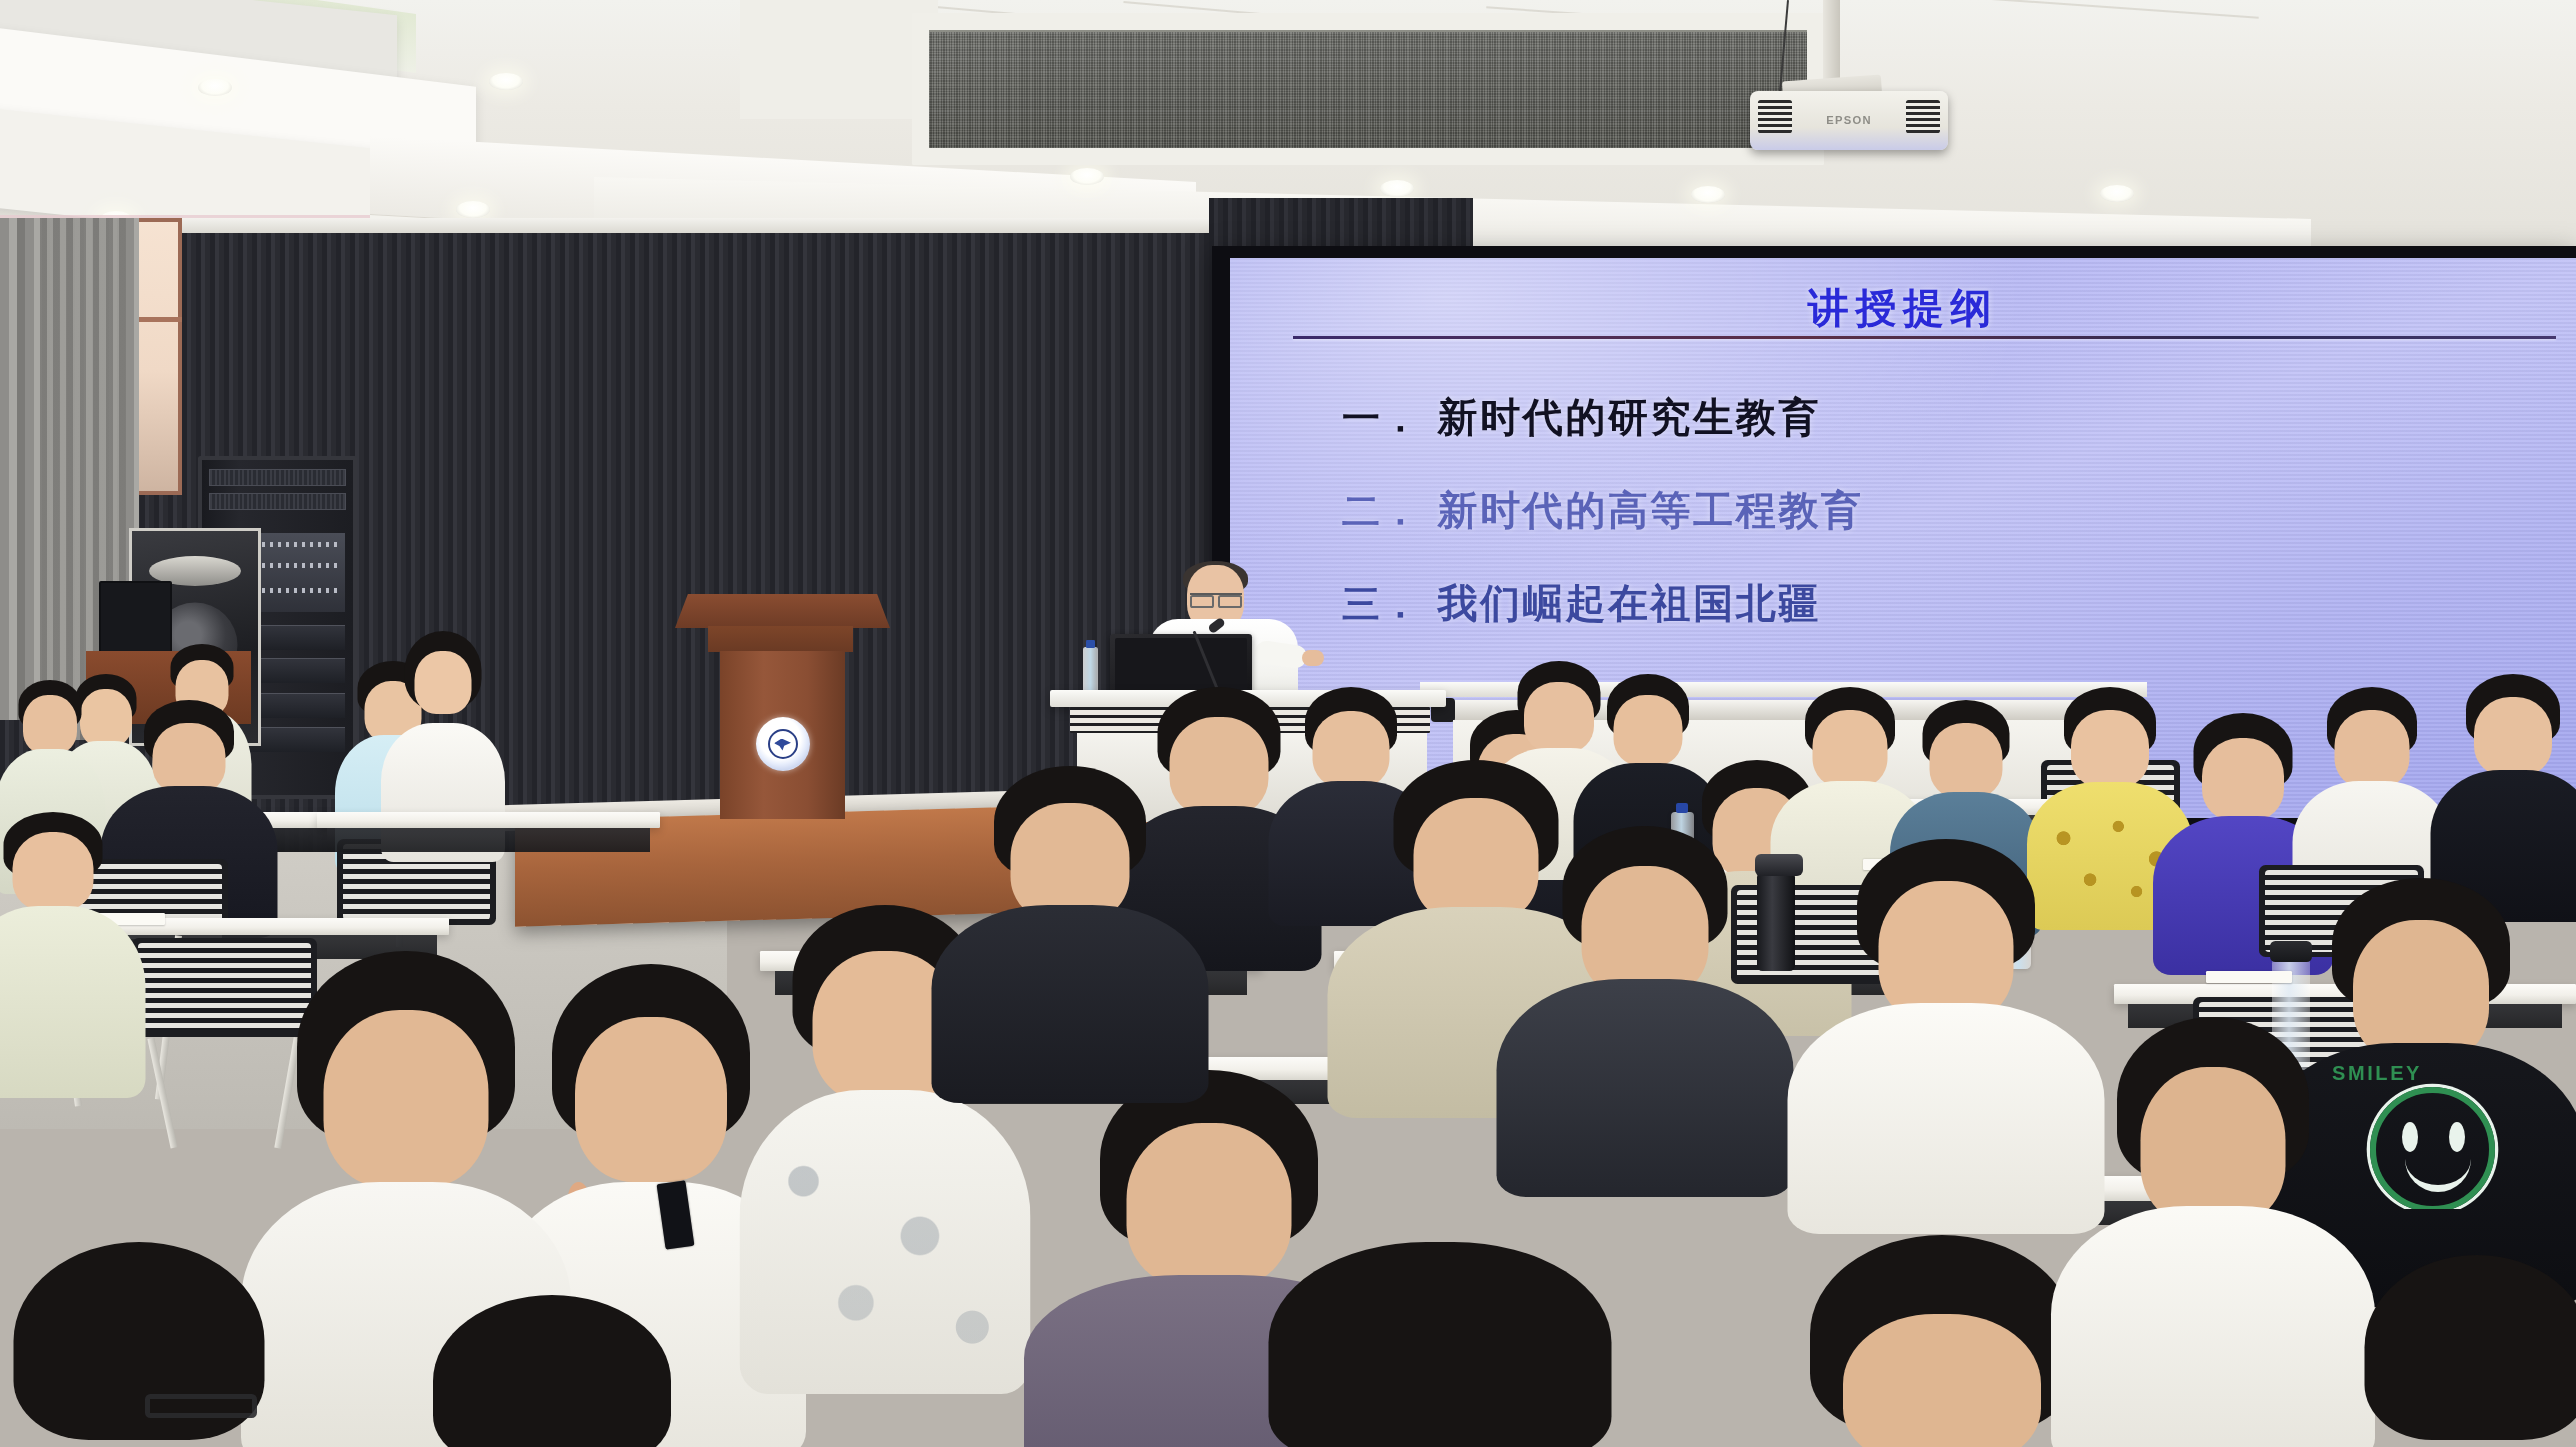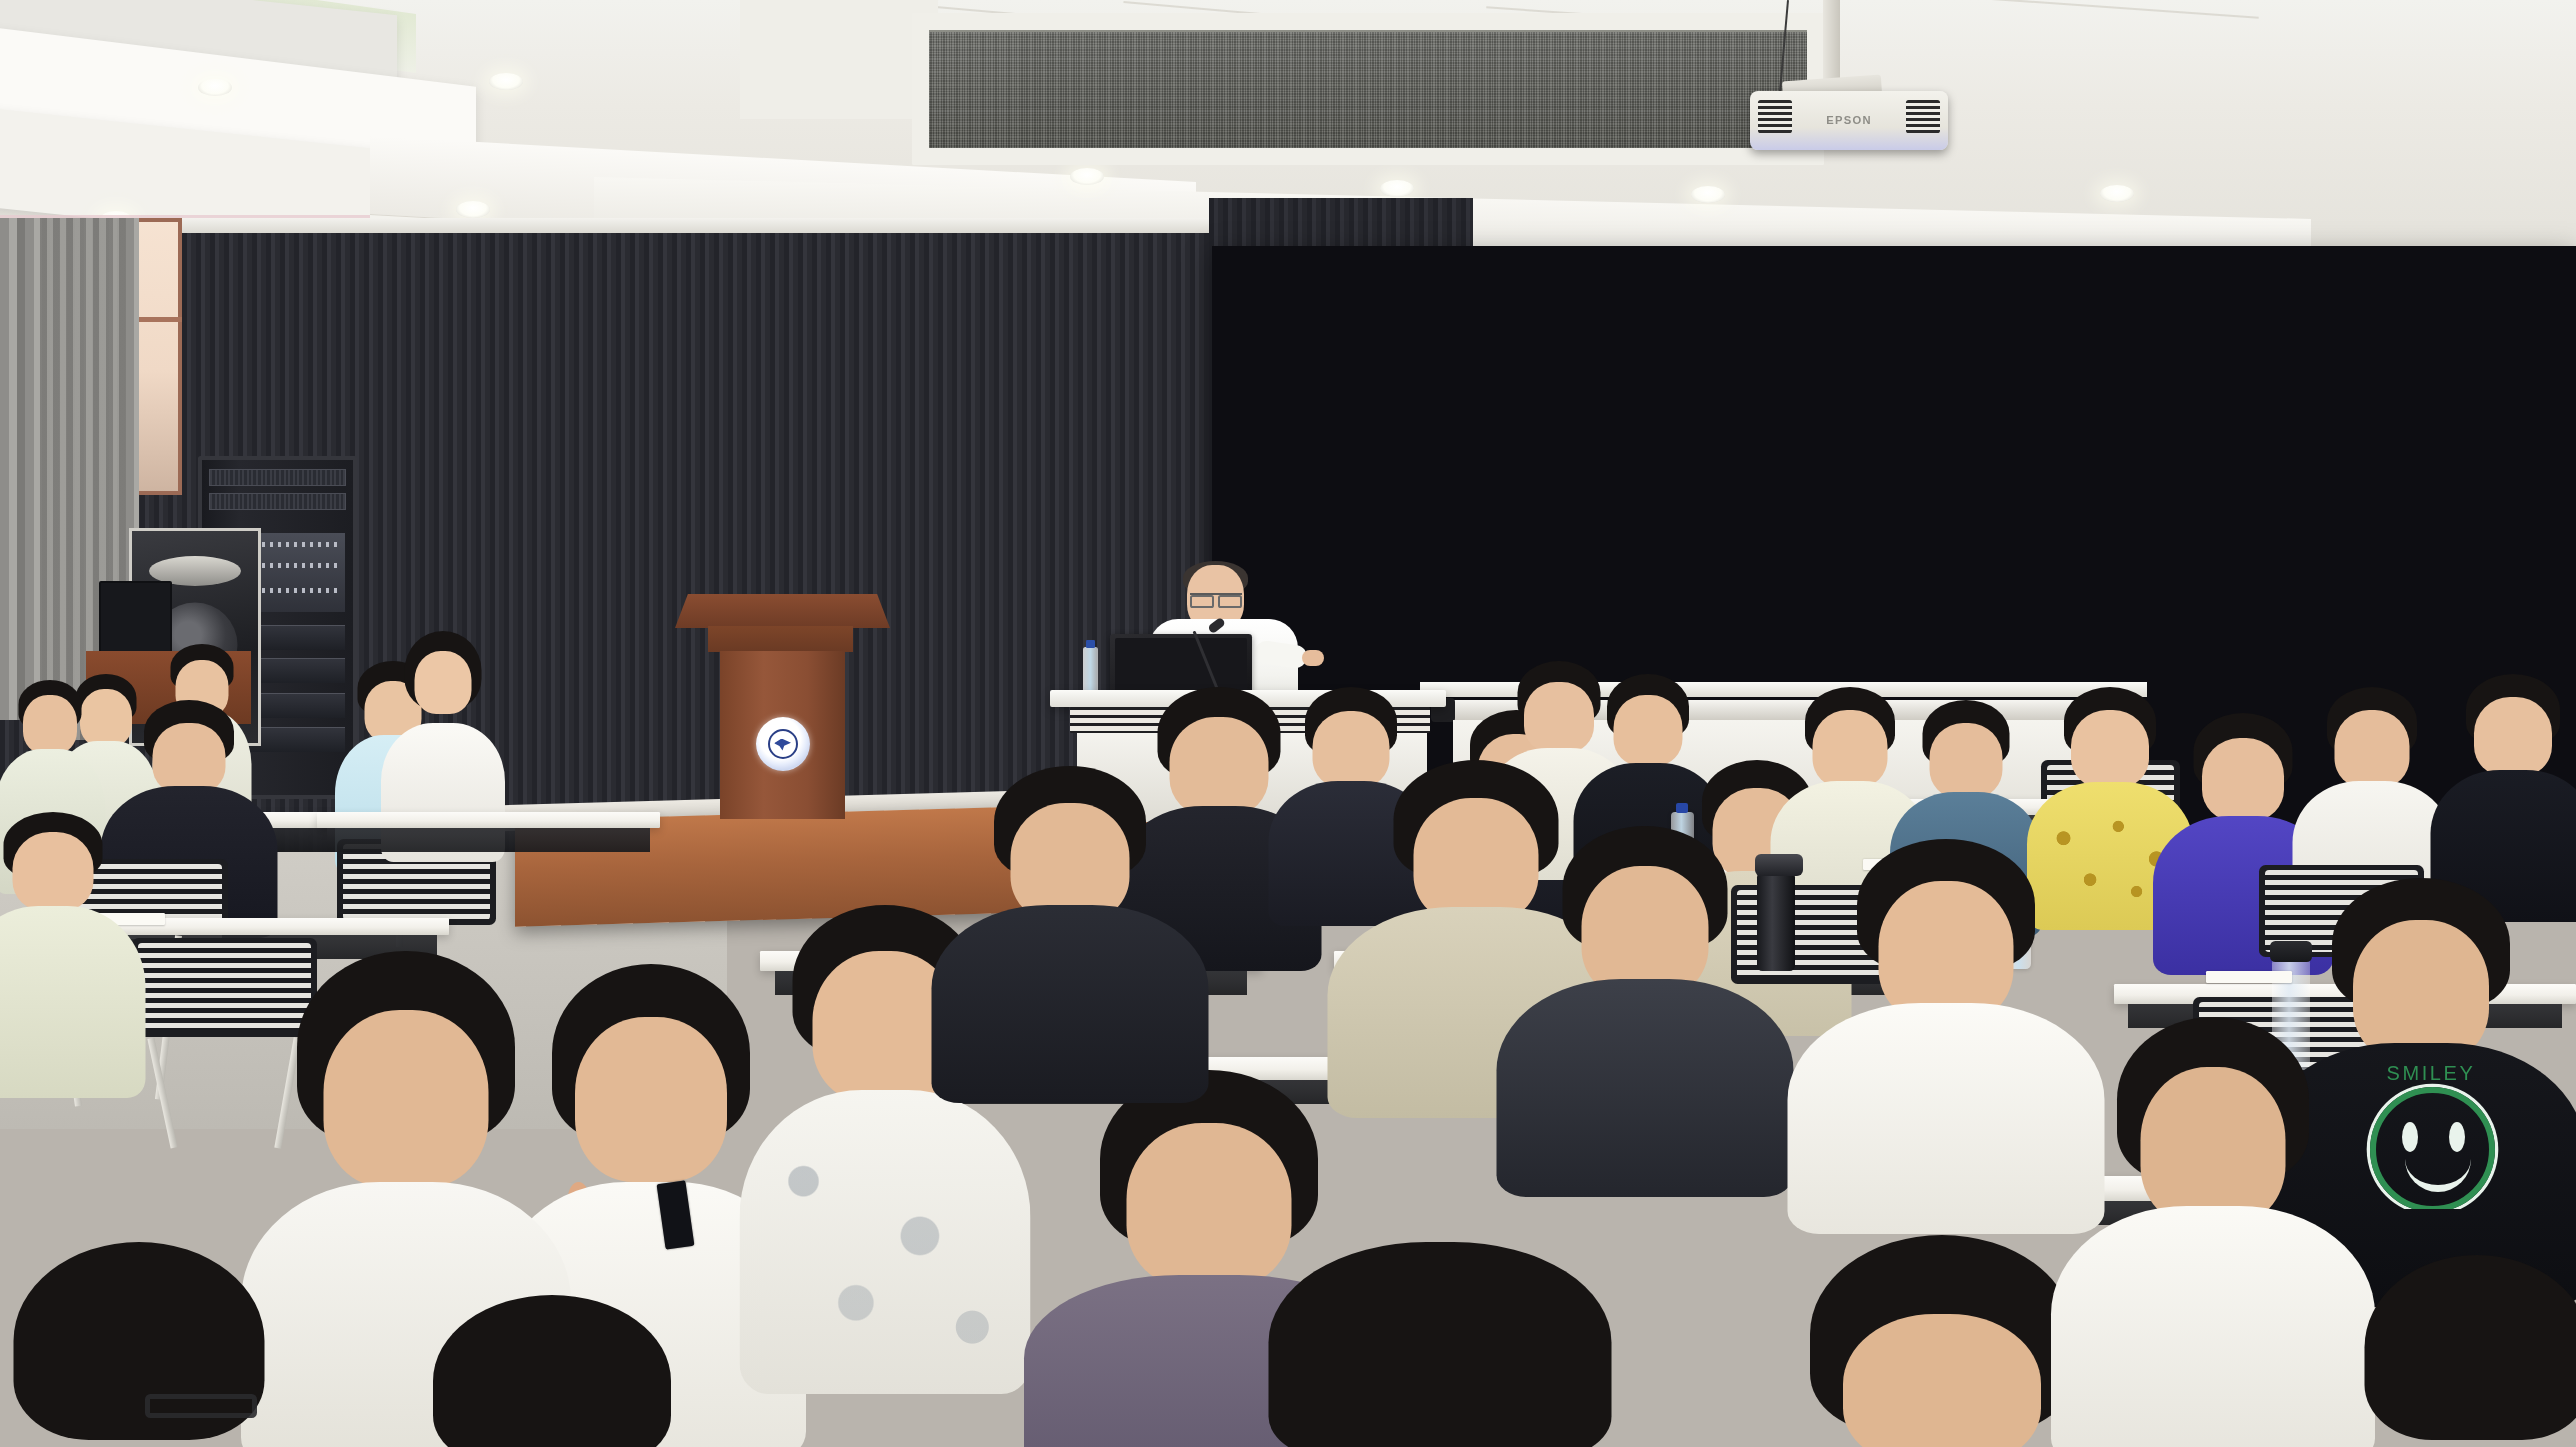--- a/index.html
+++ b/index.html
@@ -477,22 +477,22 @@
     box-shadow:0 0 0 3.3px #e9f3ec;
   }
   .smiley-eye{
     position:absolute; width:16px; height:30px; background:#e9f3ec; border-radius:50%;
   }
   .smiley-mouth{
     position:absolute; left:29px; top:61px; width:66px; height:38px;
     border-bottom:7.3px solid #e9f3ec; border-radius:0 0 40px 40px;
   }
   .tee-arc-text{
-    position:absolute; left:0; top:5.3px; width:198px; text-align:center;
-    color:#2f8f52; font-weight:normal; font-size:20px; letter-spacing:2.6px;
+    position:absolute; left:0; top:5.3px; width:198px; text-align:left;
+    color:#2f8f52; font-weight:bold; font-size:20px; letter-spacing:2.6px;
   }
   .yellow-tee-pattern{
     position:absolute; inset:0;
     background:
       radial-gradient(circle at 22% 38%, #b08a18 0 6.6px, transparent 7.3px),
       radial-gradient(circle at 55% 30%, #b08a18 0 5.3px, transparent 6px),
       radial-gradient(circle at 78% 52%, #b08a18 0 7.3px, transparent 8px),
       radial-gradient(circle at 38% 66%, #b08a18 0 6px, transparent 6.6px),
       radial-gradient(circle at 66% 74%, #b08a18 0 5.3px, transparent 6px);
     opacity:.85;
@@ -553,20 +553,39 @@
   <div class="wall-dark"></div>
   <div class="wall-dark-right"></div>
 
   <div class="window">
     <div class="mullion"></div>
   </div>
   <div class="curtain"></div>
   <div class="curtain2"></div>
 
   <div class="screen-frame"></div>
+  <div class="screen">
+    <div class="glare"></div>
+    <div class="slide-title">讲授提纲</div>
+    <div class="slide-rule"></div>
+    <div class="slide-body">
+      <div class="slide-line" style="color:#111122;">
+        <span class="num">一．</span>
+        <span>新时代的研究生教育</span>
+      </div>
+      <div class="slide-line" style="color:#5a63b8;">
+        <span class="num">二．</span>
+        <span>新时代的高等工程教育</span>
+      </div>
+      <div class="slide-line" style="color:#3c499f;">
+        <span class="num">三．</span>
+        <span>我们崛起在祖国北疆</span>
+      </div>
+    </div>
+  </div>
 
   <div class="floor"></div>
 
   <div class="av-rack">
     <div class="gear" style="top:9.2px;"></div>
     <div class="gear" style="top:33px;"></div>
     <div class="mixer">
       <div class="knobrow" style="top:9.2px;"></div>
       <div class="knobrow" style="top:30px;"></div>
       <div class="knobrow" style="top:55px;"></div>

